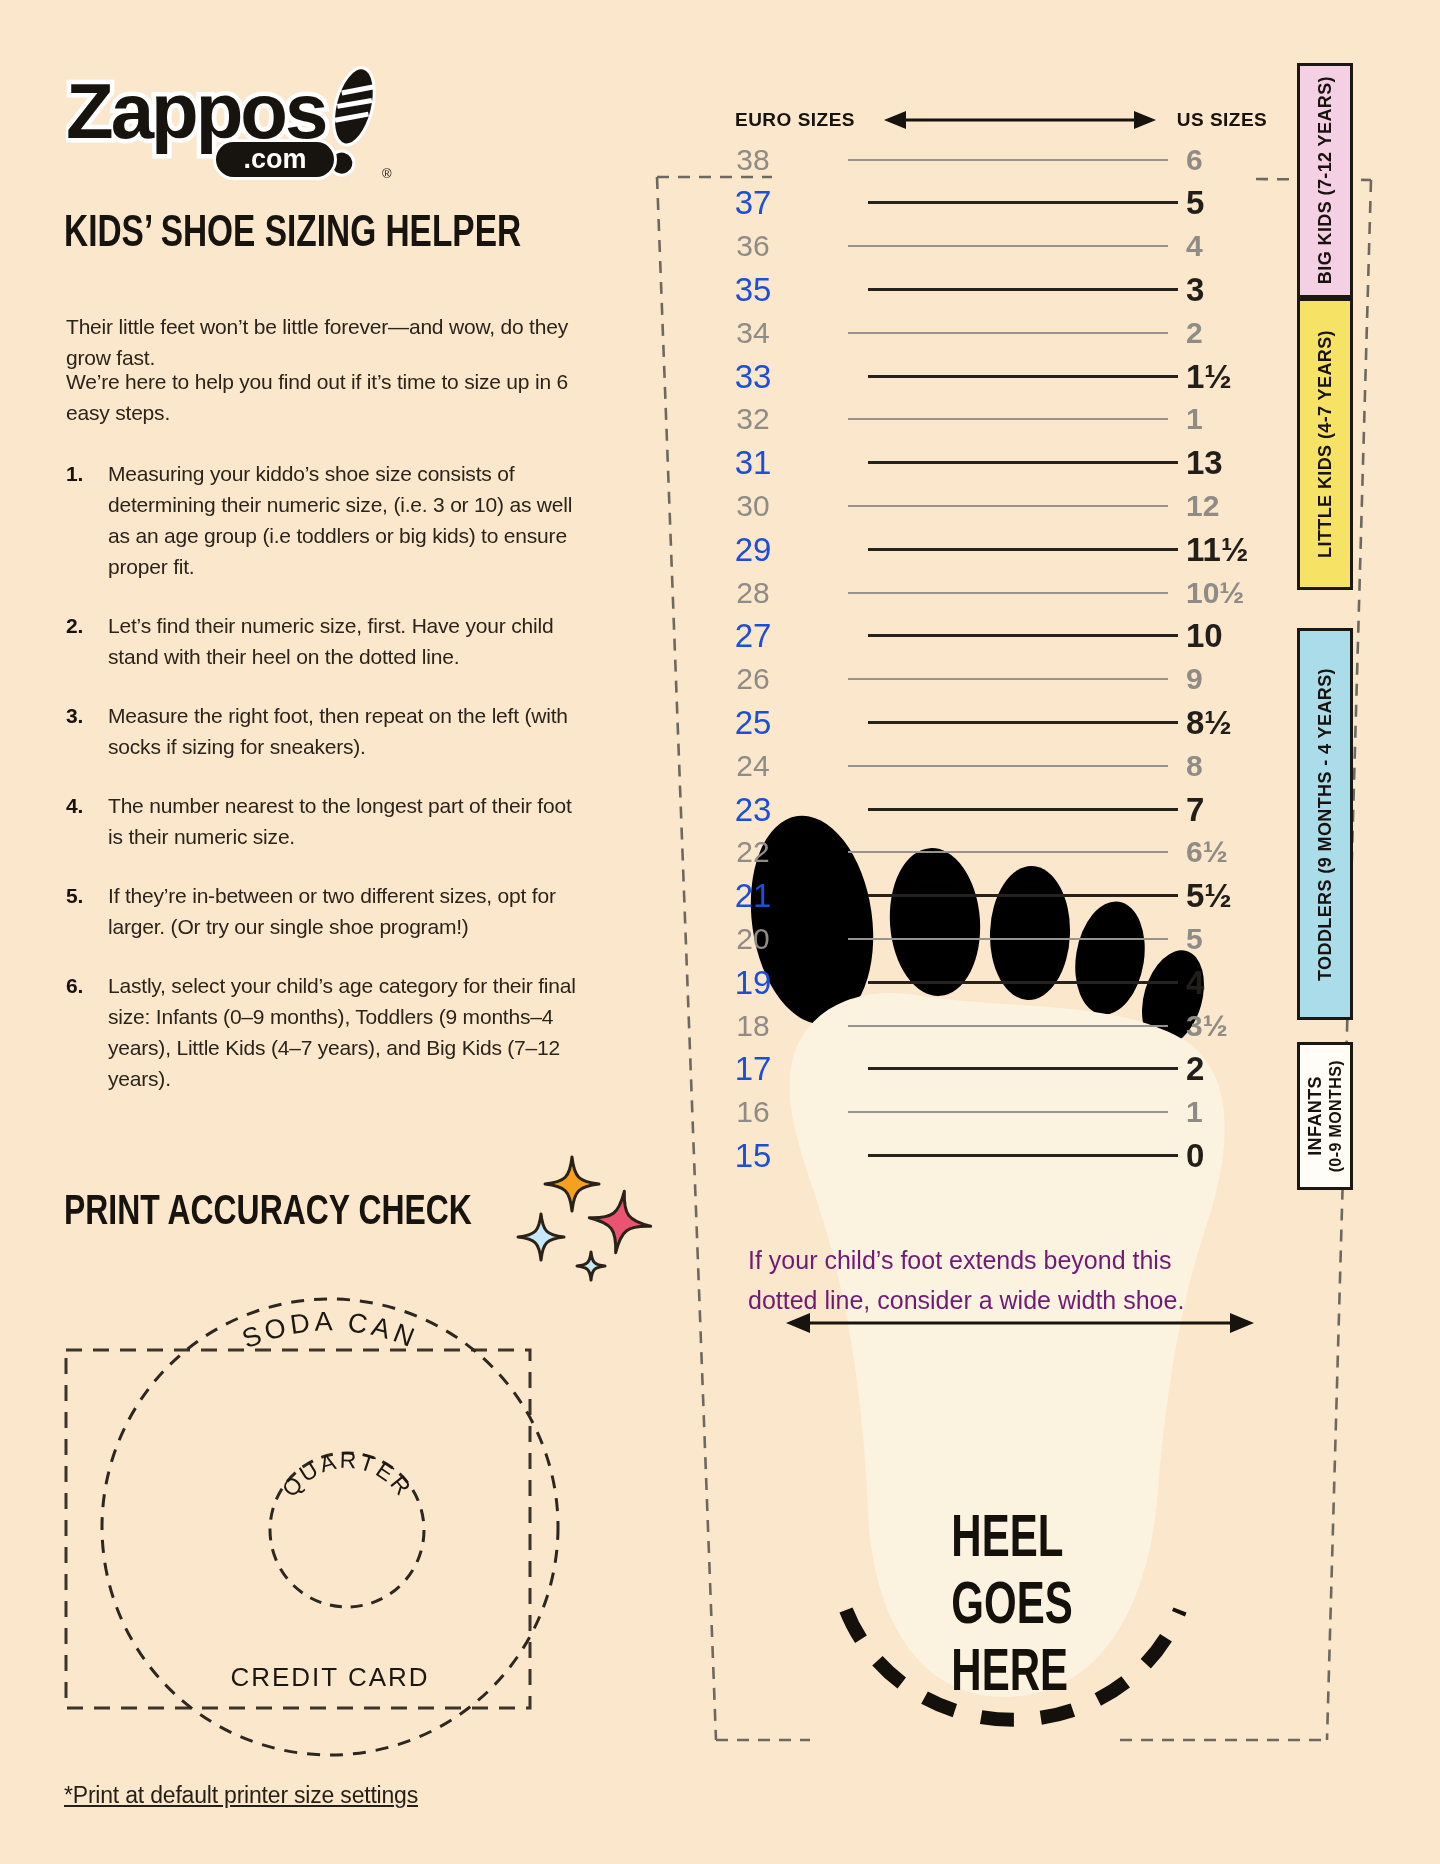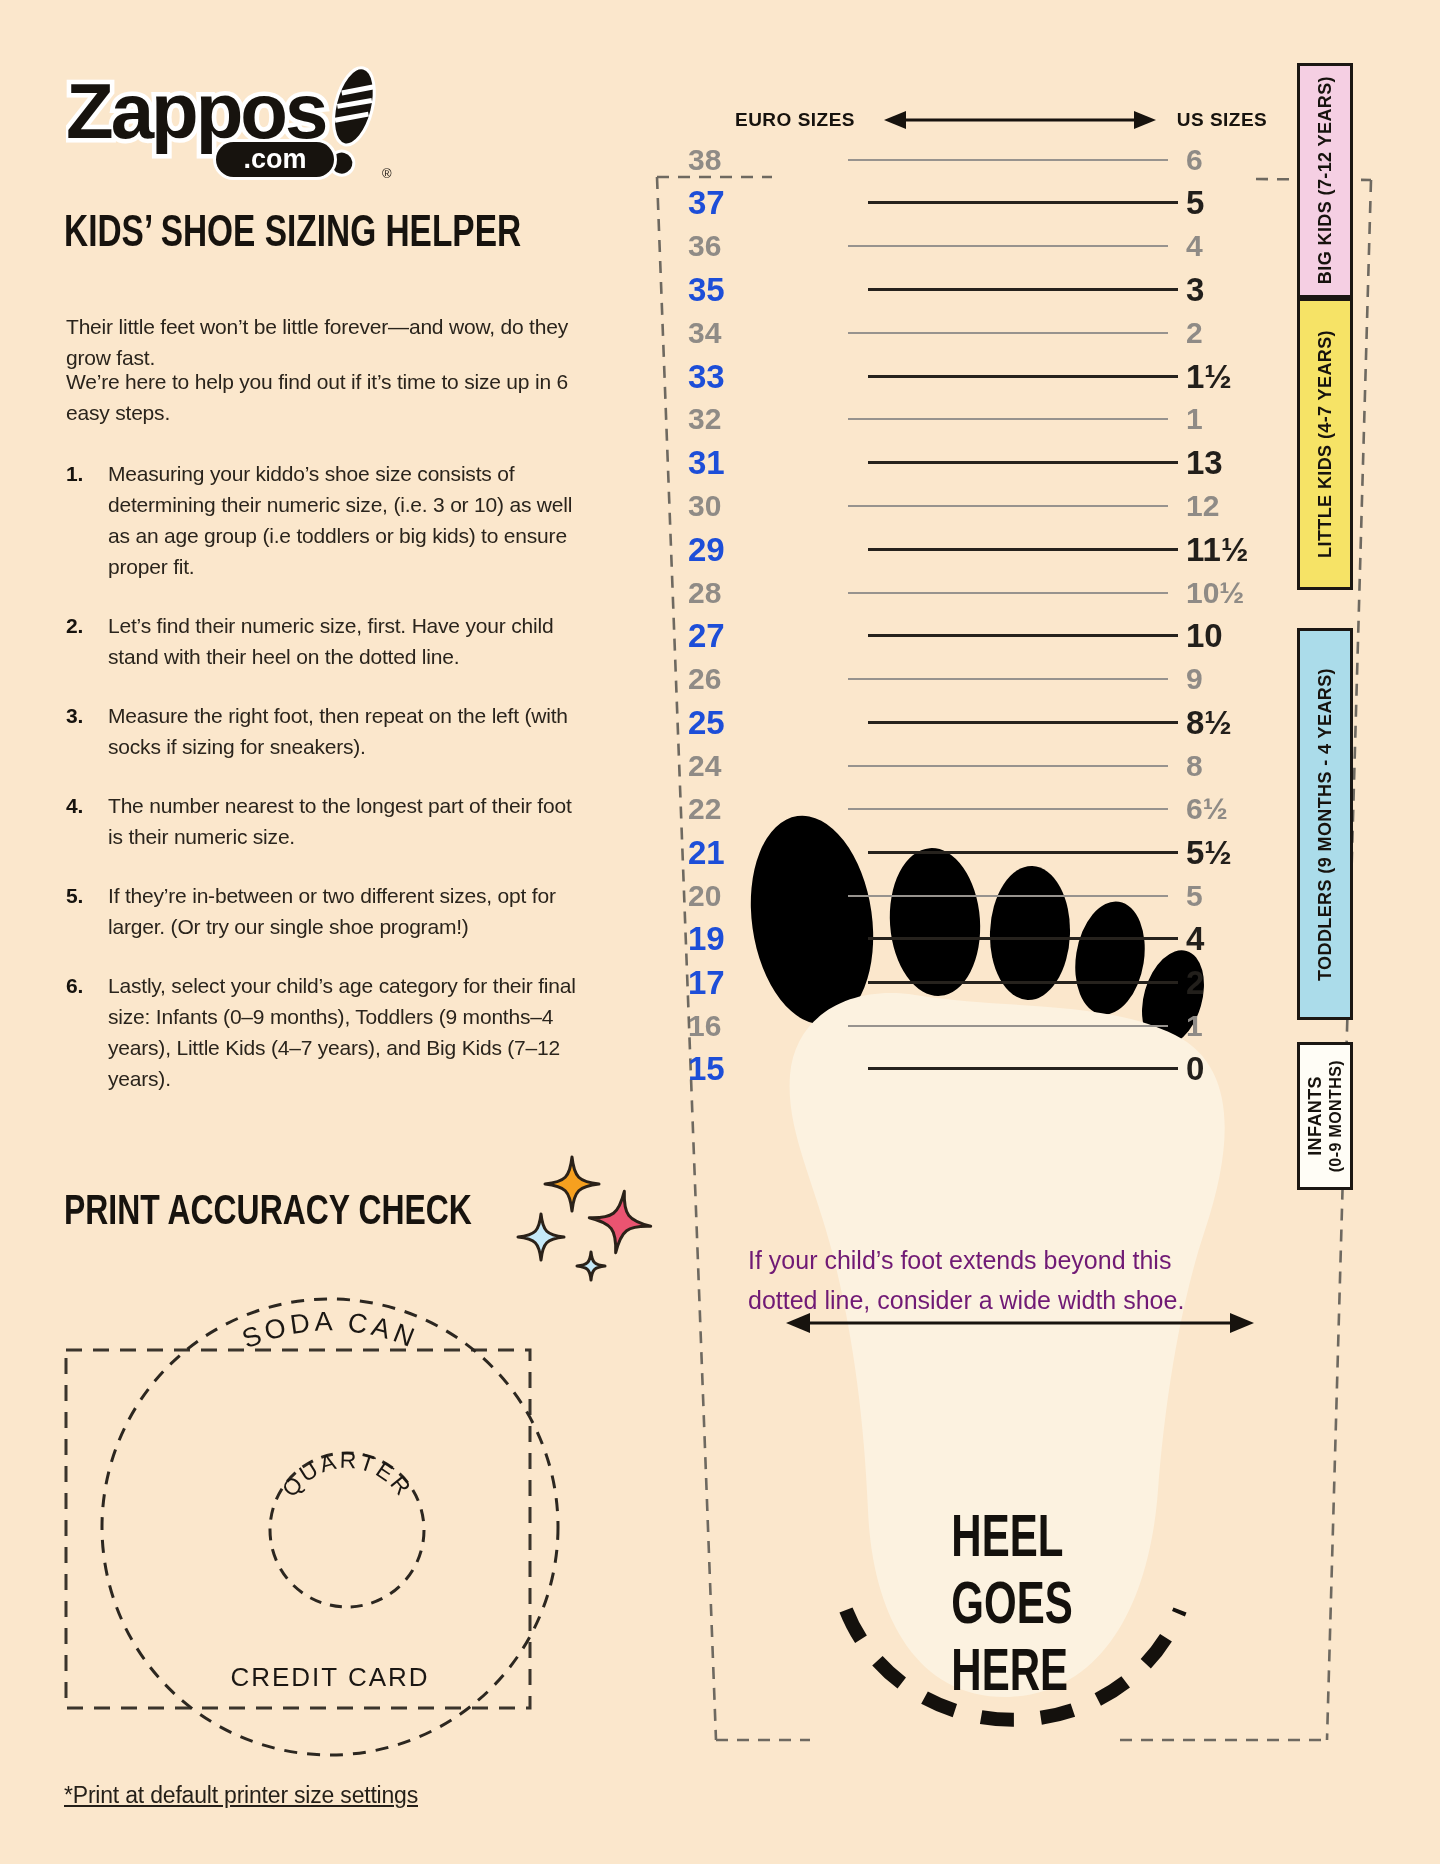--- a/index.html
+++ b/index.html
@@ -28,21 +28,21 @@
   
   .ruler-header-label{
     font-size:19px;font-weight:800;color:#17130e;letter-spacing:.5px;white-space:nowrap;
     transform:translate(-50%,-50%);
   }
   #euro-label{left:795px;top:120px;}
   #us-label{left:1222px;top:120px;}
   
   #ruler-rows{left:688px;top:138px;width:594px;z-index:3;}
   .ruler-row{display:flex;align-items:center;height:43.3px;}
-  .r-euro{width:130px;text-align:left;font-weight:700;line-height:1;}
+  .r-euro{width:130px;text-align:center;font-weight:400;line-height:1;}
   .r-line{flex:1;height:0;}
   .r-us{width:96px;text-align:left;font-weight:700;line-height:1;white-space:nowrap;}
   .ruler-row.black .r-euro{font-size:33px;padding-right:42px;color:#1d4ed8;}
   .ruler-row.black .r-line{border-top:3px solid #26221d;margin-left:8px;margin-right:-48px;}
   .ruler-row.black .r-us{font-size:33px;padding-left:56px;color:#221f1b;}
   .ruler-row.gray .r-euro{font-size:30px;color:#8f8b86;}
   .ruler-row.gray .r-line{border-top:2px solid #97938e;margin-left:30px;margin-right:10px;}
   .ruler-row.gray .r-us{font-size:30px;padding-left:8px;color:#8f8b86;}
   
   #bands{left:1297px;top:0;width:56px;z-index:5;}
@@ -157,39 +157,49 @@
     <div class="ruler-row black">
       <span class="r-euro">25</span>
       <span class="r-line"></span>
       <span class="r-us">8½</span>
     </div>
     <div class="ruler-row gray">
       <span class="r-euro">24</span>
       <span class="r-line"></span>
       <span class="r-us">8</span>
     </div>
+    <div class="ruler-row black">
+      <span class="r-euro">23</span>
+      <span class="r-line"></span>
+      <span class="r-us">7</span>
+    </div>
     <div class="ruler-row gray">
       <span class="r-euro">22</span>
       <span class="r-line"></span>
       <span class="r-us">6½</span>
     </div>
     <div class="ruler-row black">
       <span class="r-euro">21</span>
       <span class="r-line"></span>
       <span class="r-us">5½</span>
     </div>
     <div class="ruler-row gray">
       <span class="r-euro">20</span>
       <span class="r-line"></span>
       <span class="r-us">5</span>
     </div>
     <div class="ruler-row black">
       <span class="r-euro">19</span>
       <span class="r-line"></span>
       <span class="r-us">4</span>
+    </div>
+    <div class="ruler-row gray">
+      <span class="r-euro">18</span>
+      <span class="r-line"></span>
+      <span class="r-us">3½</span>
     </div>
     <div class="ruler-row black">
       <span class="r-euro">17</span>
       <span class="r-line"></span>
       <span class="r-us">2</span>
     </div>
     <div class="ruler-row gray">
       <span class="r-euro">16</span>
       <span class="r-line"></span>
       <span class="r-us">1</span>

